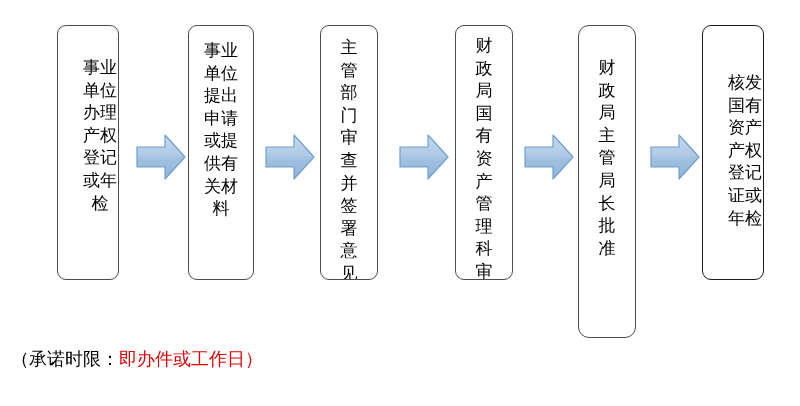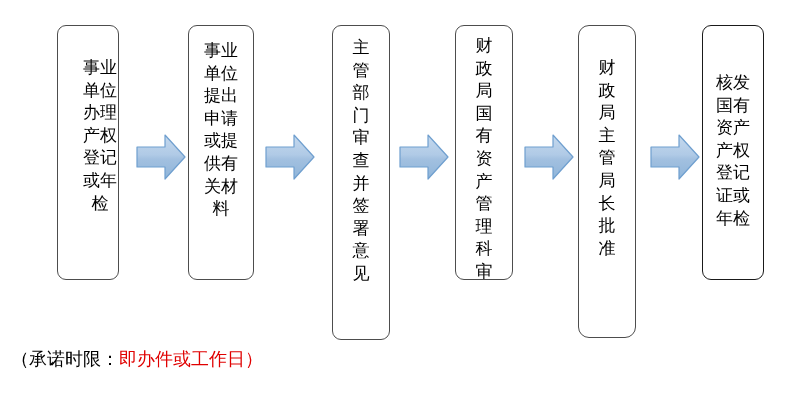--- a/index.html
+++ b/index.html
@@ -32,20 +32,21 @@
     background: #ffffff;
     border: 1px solid #4d4d4d;
     border-radius: 9px;
     display: flex;
     align-items: flex-start;
     justify-content: center;
     overflow: hidden;
   }
   .proc-box.dark-edge {
     border-color: #1a1a1a;
+    justify-content: flex-end;
   }
 
   .proc-text {
     display: block;
     text-align: center;
     color: #000000;
     font-family: "DejaVu Sans", "Liberation Sans", sans-serif;
     font-size: 17px;
     line-height: 1.33;
     letter-spacing: 0px;
@@ -84,21 +85,21 @@
 <div id="flow-canvas">
 
   <div class="proc-box w2" style="left:57px; top:25px; width:62px; height:255px;padding-left:24px;">
     <span class="proc-text" style="margin-top:30px;">事业单位办理产权登记或年检</span>
   </div>
 
   <div class="proc-box w2" style="left:188px; top:25px; width:66px; height:255px;">
     <span class="proc-text" style="margin-top:13px;">事业单位提出申请或提供有关材料</span>
   </div>
 
-  <div class="proc-box w1" style="left:332px; top:25px; width:58px; height:315px;">
+  <div class="proc-box w1" style="left:320px; top:25px; width:58px; height:255px;">
     <span class="proc-text" style="margin-top:10px;">主管部门审查并签署意见</span>
   </div>
 
   <div class="proc-box w1" style="left:455px; top:25px; width:58px; height:255px;">
     <span class="proc-text" style="margin-top:8px;">财政局国有资产管理科审核</span>
   </div>
 
   <div class="proc-box w1" style="left:578px; top:25px; width:58px; height:313px;border-radius:11px;">
     <span class="proc-text" style="margin-top:30px;">财政局主管局长批准</span>
   </div>

